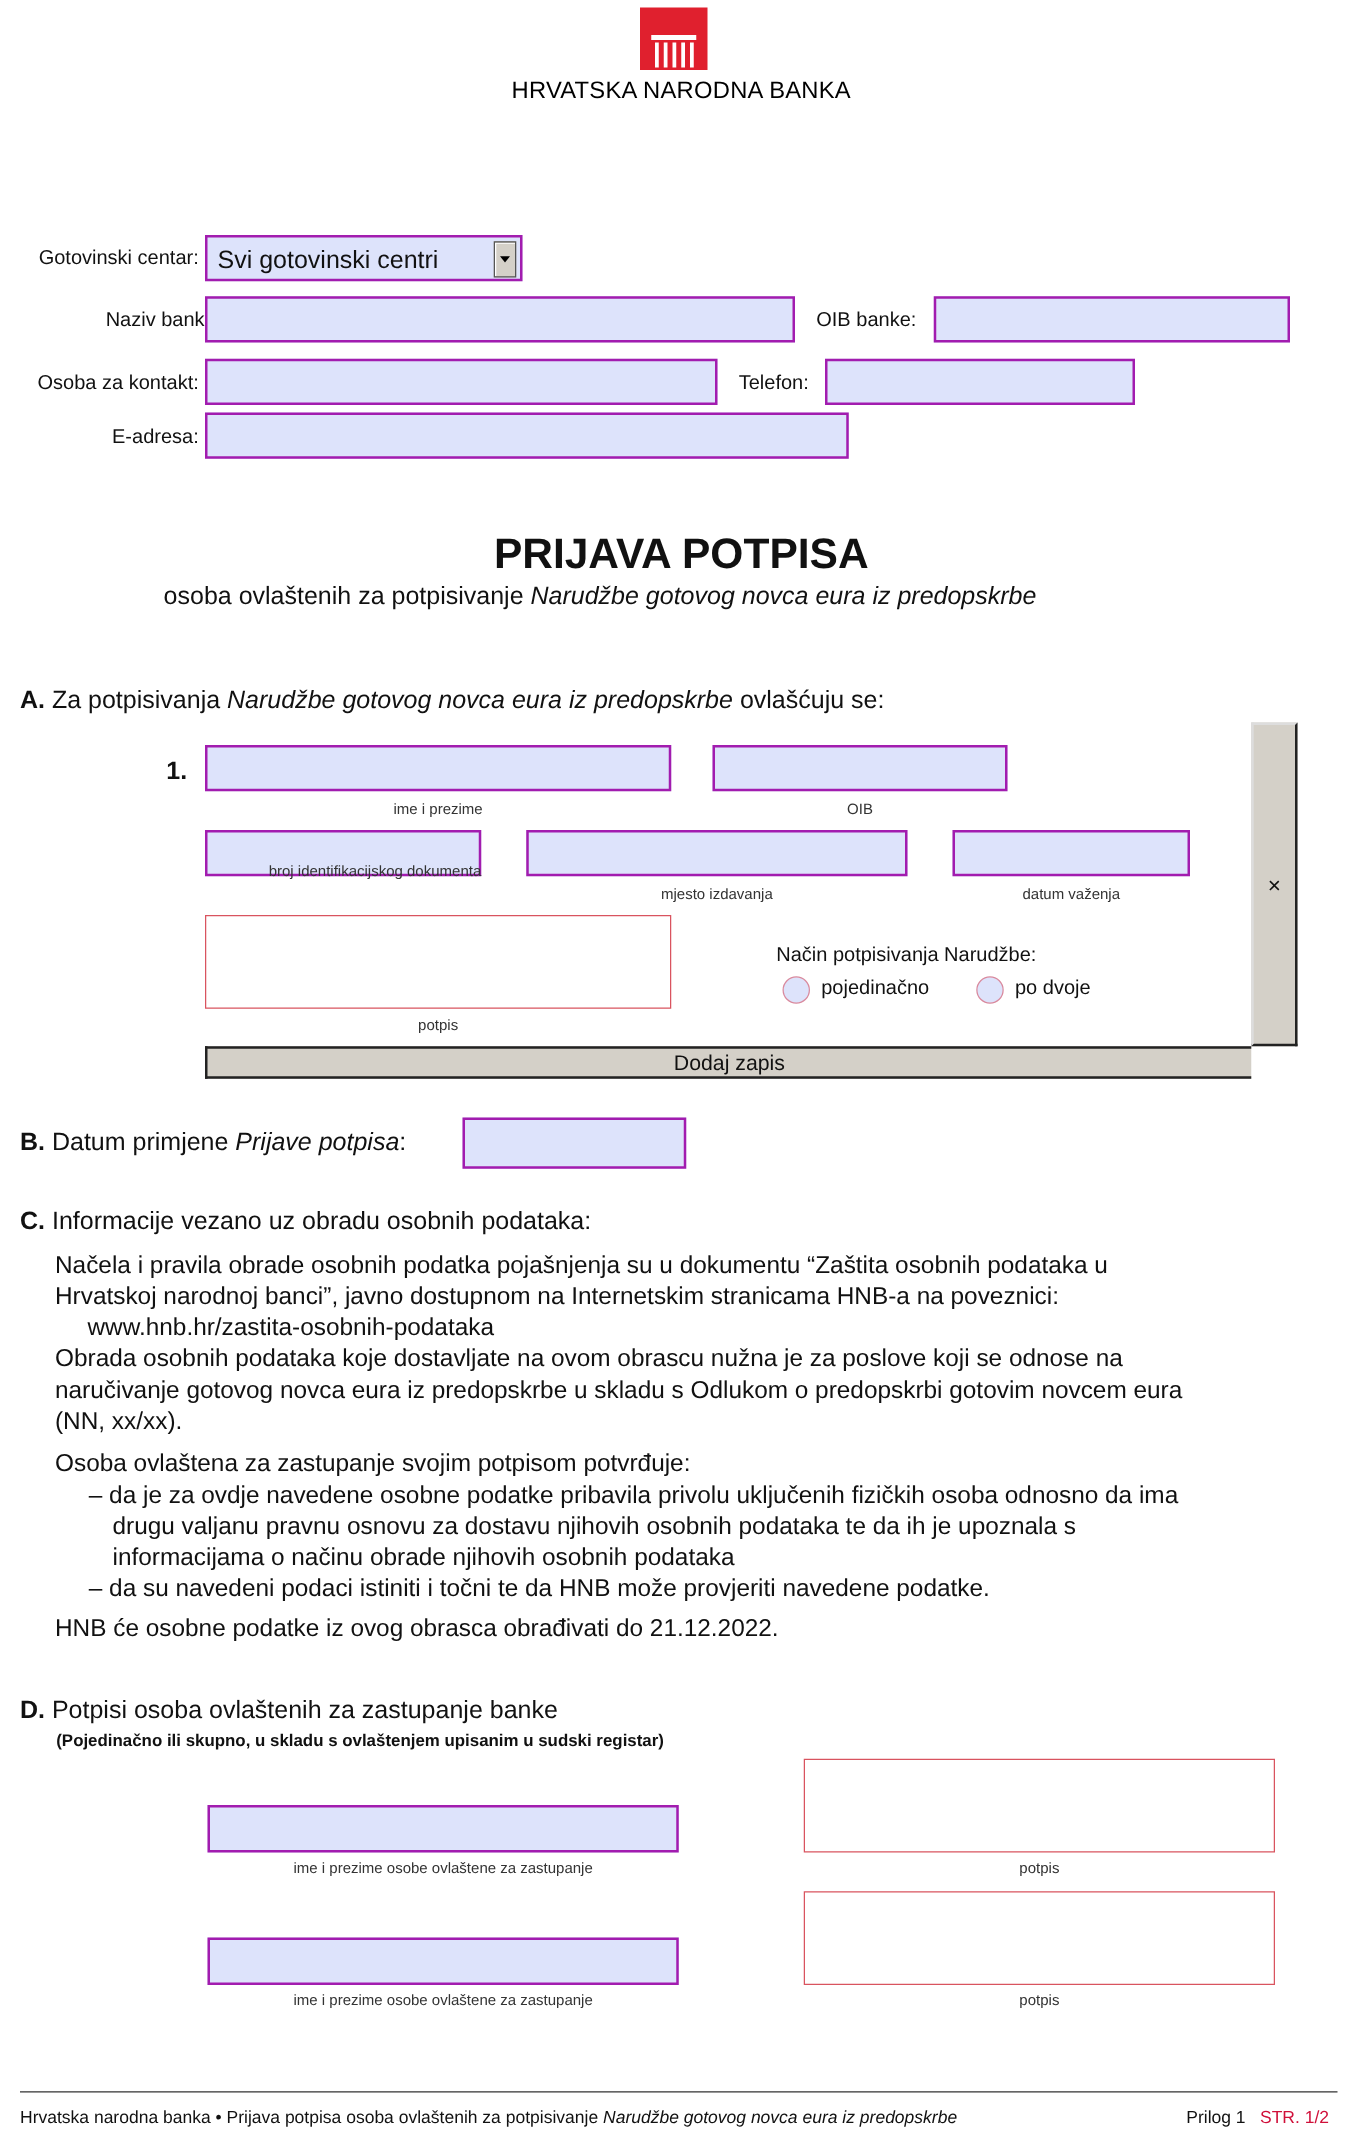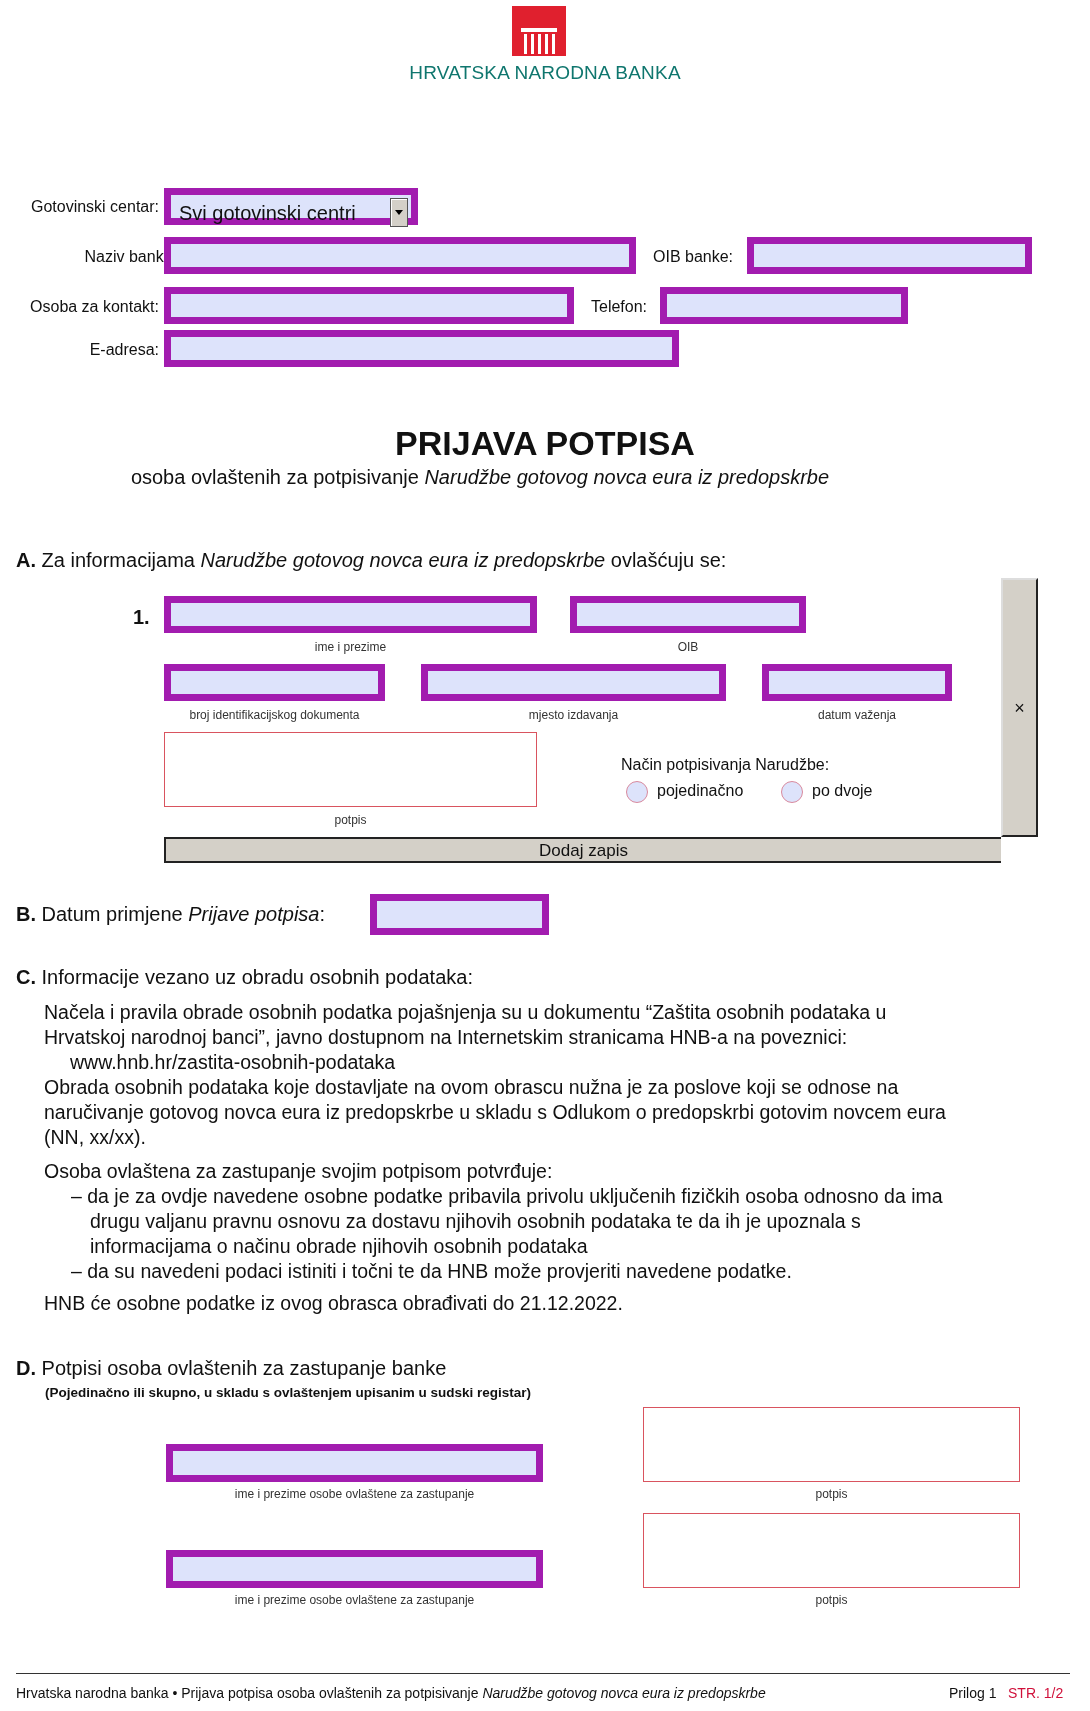--- a/index.html
+++ b/index.html
@@ -1,19 +1,19 @@
 <!DOCTYPE html>
 <html><head>
 <meta charset="utf-8">
 <style>
   html, body { margin: 0; padding: 0; background: #ffffff; }
   body { width: 1090px; height: 1711px; position: relative; overflow: hidden;
          font-family: "Liberation Sans", sans-serif; color: #111; }
   .abs { position: absolute; }
-  .field { position: absolute; background: #dde3fb; border: 7px solid #a21caf; box-sizing: border-box; }
+  .field { position: absolute; background: #dde3fb; border: 2px solid #a21caf; box-sizing: border-box; }
   .sig { position: absolute; background: #ffffff; border: 1.5px solid #d9545f; box-sizing: border-box; }
   .lbl { position: absolute; font-size: 16px; white-space: nowrap; }
   .lbl-r { text-align: right; }
   .cap { position: absolute; font-size: 12px; color: #333; text-align: center; white-space: nowrap; }
   .sec { position: absolute; font-size: 20px; white-space: nowrap; }
   .sec b { font-weight: bold; }
   .para { position: absolute; font-size: 19.5px; line-height: 24.5px; white-space: nowrap; color: #111; }
   .btn-gray { position: absolute; background: #d4d0c8; box-sizing: border-box; }
   .radio { position: absolute; width: 22px; height: 22px; border-radius: 50%; background: #dde3fb;
            border: 1px solid #d98a9e; box-sizing: border-box; }
@@ -24,21 +24,21 @@
 <div class="abs" style="left:512px;top:6px;width:54px;height:50px;background:#e0202e;">
   <svg width="54" height="50" viewBox="0 0 54 50">
     <rect x="9" y="22" width="36" height="4" fill="#fff"></rect>
     <rect x="12" y="28" width="3" height="20" fill="#fff"></rect>
     <rect x="19" y="28" width="3" height="20" fill="#fff"></rect>
     <rect x="26" y="28" width="3" height="20" fill="#fff"></rect>
     <rect x="33" y="28" width="3" height="20" fill="#fff"></rect>
     <rect x="40" y="28" width="3" height="20" fill="#fff"></rect>
   </svg>
 </div>
-<div class="abs" style="left:400px;top:62px;width:290px;text-align:center;font-size:19px;color:#0f766e;letter-spacing:0.2px;">HRVATSKA NARODNA BANKA</div>
+<div class="abs" style="left:400px;top:62px;width:290px;text-align:center;font-size:19px;color:#000000;letter-spacing:0.2px;">HRVATSKA NARODNA BANKA</div>
 
 <div class="lbl lbl-r" style="left:0;width:159px;top:198px;">Gotovinski centar:</div>
 <div class="field" style="left:164px;top:188px;width:254px;height:37px;">
   <span style="position:absolute;left:8px;top:7px;font-size:20px;color:#111;white-space:nowrap;">Svi gotovinski centri</span>
   <span style="position:absolute;right:3px;top:3px;width:18px;height:29px;background:#d4d0c8;border:1px solid #555;box-sizing:border-box;box-shadow:inset 1px 1px 0 #fff;">
     <span style="position:absolute;left:4px;top:11px;width:0;height:0;border-left:4px solid transparent;border-right:4px solid transparent;border-top:5px solid #000;"></span>
   </span>
 </div>
 
 <div class="lbl lbl-r" style="left:0;width:159px;top:248px;padding-left:18px;">Naziv banke:</div>
@@ -55,33 +55,33 @@
 
 <div class="lbl lbl-r" style="left:0;width:159px;top:341px;">E-adresa:</div>
 <div class="field" style="left:164px;top:330px;width:515px;height:37px;"></div>
 
 <div class="abs" style="left:0;width:1090px;top:424px;text-align:center;font-size:34px;font-weight:bold;">PRIJAVA POTPISA</div>
 <div class="abs" style="left:0;width:960px;top:466px;text-align:center;font-size:20px;white-space:nowrap;">
   <span>osoba ovlaštenih za potpisivanje </span><i>Narudžbe gotovog novca eura iz predopskrbe</i>
 </div>
 
 <div class="sec" style="left:16px;top:549px;">
-  <b>A.</b><span> Za informacijama </span><i>Narudžbe gotovog novca eura iz predopskrbe</i><span> ovlašćuju se:</span>
+  <b>A.</b><span> Za potpisivanja </span><i>Narudžbe gotovog novca eura iz predopskrbe</i><span> ovlašćuju se:</span>
 </div>
 
 <div class="abs" style="left:133px;top:606px;font-size:20px;font-weight:bold;">1.</div>
 
 <div class="field" style="left:164px;top:596px;width:373px;height:37px;"></div>
 <div class="cap" style="left:164px;width:373px;top:640px;">ime i prezime</div>
 
 <div class="field" style="left:570px;top:596px;width:236px;height:37px;"></div>
 <div class="cap" style="left:570px;width:236px;top:640px;">OIB</div>
 
 <div class="field" style="left:164px;top:664px;width:221px;height:37px;"></div>
-<div class="cap" style="left:164px;width:221px;top:708px;">broj identifikacijskog dokumenta</div>
+<div class="cap" style="left:164px;width:221px;top:690px;text-align:right;">broj identifikacijskog dokumenta</div>
 
 <div class="field" style="left:421px;top:664px;width:305px;height:37px;"></div>
 <div class="cap" style="left:421px;width:305px;top:708px;">mjesto izdavanja</div>
 
 <div class="field" style="left:762px;top:664px;width:190px;height:37px;"></div>
 <div class="cap" style="left:762px;width:190px;top:708px;">datum važenja</div>
 
 <div class="sig" style="left:164px;top:732px;width:373px;height:75px;"></div>
 <div class="cap" style="left:164px;width:373px;top:813px;">potpis</div>
 

